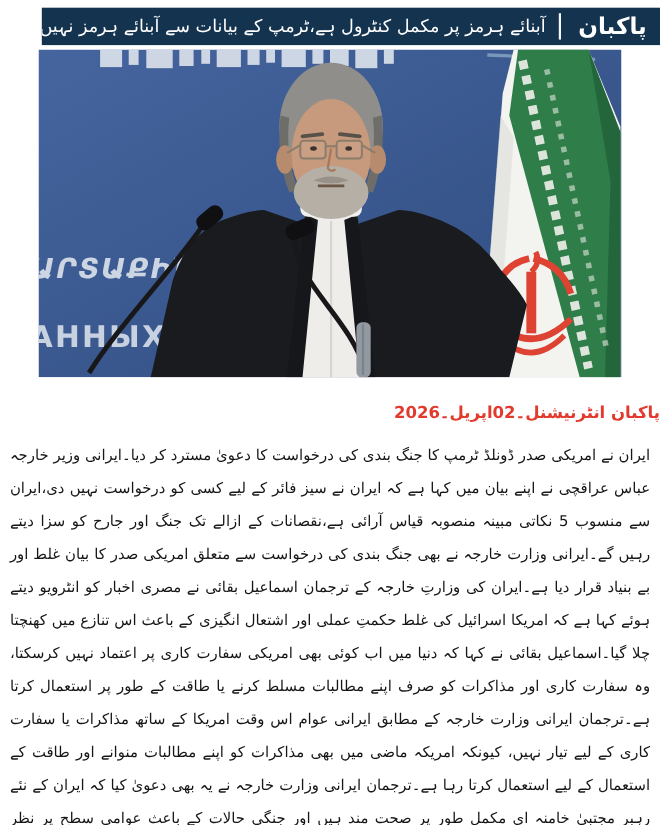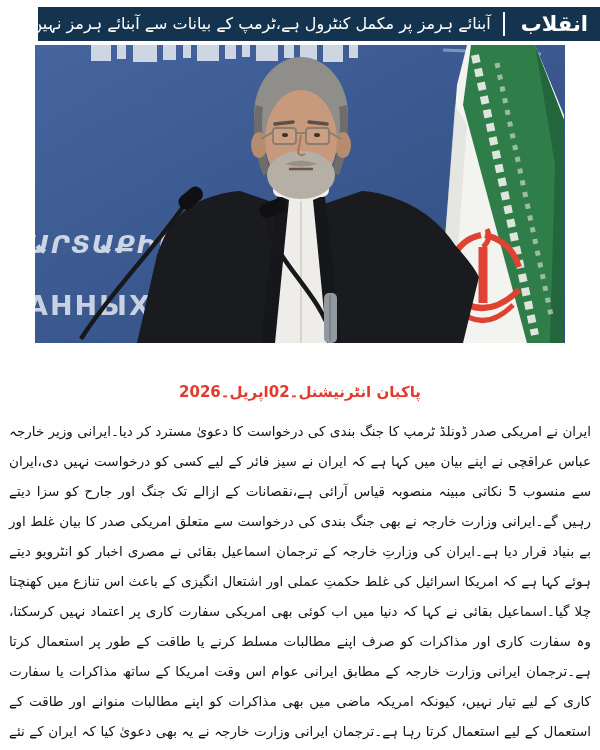--- a/index.html
+++ b/index.html
@@ -27,41 +27,41 @@
   .topbar .logo {
     flex:0 0 auto; direction:rtl;
     color:#ffffff; font-size:21px; font-weight:bold;
     padding:0 12px 0 10px; letter-spacing:.5px; cursor:pointer;
   }
   
   .photo { width:530px; height:298px; margin:4px auto 0; }
   .photo svg { display:block; width:530px; height:298px; }
   
   .dateline {
-    margin-top:40px; text-align:center; direction:rtl;
+    margin-top:23px; direction:rtl;
     color:#e23b2e; font-size:15px; font-weight:bold;
   }
   
   .article {
     margin:15px 9px 0 9px; direction:rtl;
   }
   .article p {
     text-align:justify; color:#161616;
     font-size:13.5px; line-height:30px;
   }
 </style>
 </head>
 <body>
 
 <div class="page">
 
   <header class="topbar">
     <div class="headline">آبنائے ہرمز پر مکمل کنٹرول ہے،ٹرمپ کے بیانات سے آبنائے ہرمز نہیں کھلے گی۔ایران</div>
     <div class="vsep"></div>
-    <div class="logo">انقلاب</div>
+    <div class="logo">پاکبان</div>
   </header>
 
   <figure class="photo">
     <svg viewBox="0 0 530 298" xmlns="http://www.w3.org/2000/svg">
       <defs>
         <linearGradient id="wallGrad" x1="0" y1="0" x2="1" y2="1">
           <stop offset="0" stop-color="#46659f"></stop>
           <stop offset="1" stop-color="#2e4c7f"></stop>
         </linearGradient>
         <filter id="soft">

